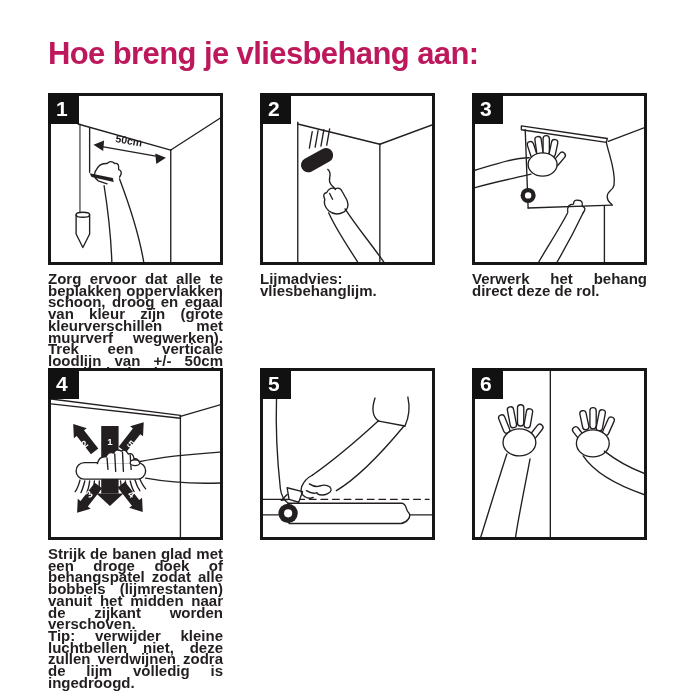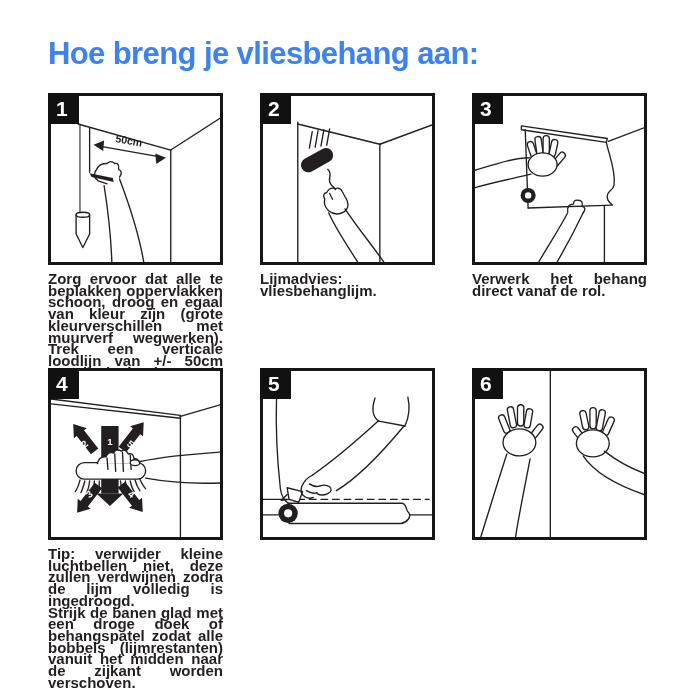--- a/index.html
+++ b/index.html
@@ -1,19 +1,19 @@
 <!DOCTYPE html>
 <html><head>
 <meta charset="utf-8">
 <style>
   html,body{margin:0;padding:0;background:#fff;}
   .page{position:relative;width:700px;height:700px;background:#fff;overflow:hidden;
         font-family:"Liberation Sans","DejaVu Sans",sans-serif;color:#231f20;}
   .title{position:absolute;left:48px;top:36px;margin:0;font-size:31px;font-weight:bold;
-         letter-spacing:-0.6px;color:#3b82f6;white-space:nowrap;}
+         letter-spacing:-0.6px;color:#be185d;white-space:nowrap;}
   .cell{position:absolute;width:175px;}
   .panel{position:relative;width:175px;height:172px;border:3px solid #161616;background:#fff;
          box-sizing:border-box;}
   .panel svg{display:block;width:100%;height:100%;}
   .badge{position:absolute;left:-3px;top:-3px;width:31px;height:31px;background:#111;
          color:#fff;font-size:21px;font-weight:bold;line-height:31px;padding-left:8px;
          box-sizing:border-box;}
   .caption{margin-top:8px;width:175px;font-size:15px;font-weight:bold;line-height:11.7px;
            text-align:justify;color:#231f20;}
   .caption p{margin:0;}
@@ -123,21 +123,21 @@
         </g>
         <g class="ink">
           <path d="M96,120 Q95,112 102,112 Q102,107 107,108 Q112,108 111,114 Q116,116 112,121"></path>
           <path d="M96,121 C86,140 74,158 66,172"></path>
           <path d="M112,121 C102,142 92,160 85,172"></path>
         </g>
       </svg>
       <div class="badge"><span>3</span></div>
     </div>
     <div class="caption">
-      <p>Verwerk het behang direct vanaf de rol.</p>
+      <p>Verwerk het behang direct deze de rol.</p>
     </div>
   </div>
 
   <div class="cell" style="left:48px;top:368px">
     <div class="panel">
       <svg viewBox="0 0 175 172" preserveAspectRatio="none">
         <g class="ink">
           <path d="M0,29 L134,46"></path>
           <path d="M0,34 L134,49"></path>
           <path d="M134,47 L134,172"></path>
@@ -184,22 +184,22 @@
           <text class="anno" x="61" y="77" font-size="10" text-anchor="middle" fill="#fff">1</text>
           <text class="anno" x="35" y="79" font-size="10" text-anchor="middle" fill="#fff" transform="rotate(-38 35 76)">2</text>
           <text class="anno" x="40" y="131" font-size="10" text-anchor="middle" fill="#fff" transform="rotate(-38 40 128)">3</text>
           <text class="anno" x="83" y="131" font-size="10" text-anchor="middle" fill="#fff" transform="rotate(38 83 128)">4</text>
           <text class="anno" x="82" y="79" font-size="10" text-anchor="middle" fill="#fff" transform="rotate(38 82 76)">5</text>
         </g>
       </svg>
       <div class="badge"><span>4</span></div>
     </div>
     <div class="caption gap">
+      <p>Strijk de banen glad met een droge doek of behangspatel zodat alle bobbels (lijmrestanten) vanuit het midden naar de zijkant worden verschoven.</p>
       <p>Tip: verwijder kleine luchtbellen niet, deze zullen verdwijnen zodra de lijm volledig is ingedroogd.</p>
-      <p>Strijk de banen glad met een droge doek of behangspatel zodat alle bobbels (lijmrestanten) vanuit het midden naar de zijkant worden verschoven.</p>
     </div>
   </div>
 
   <div class="cell" style="left:260px;top:368px">
     <div class="panel">
       <svg viewBox="0 0 175 172" preserveAspectRatio="none">
         <g class="ink">
           <path d="M0,149 L175,149"></path>
           <path d="M0,133 L26,133"></path>
           <path d="M14,28 C13,60 15,95 18,122 C19,130 22,134 26,137"></path>

